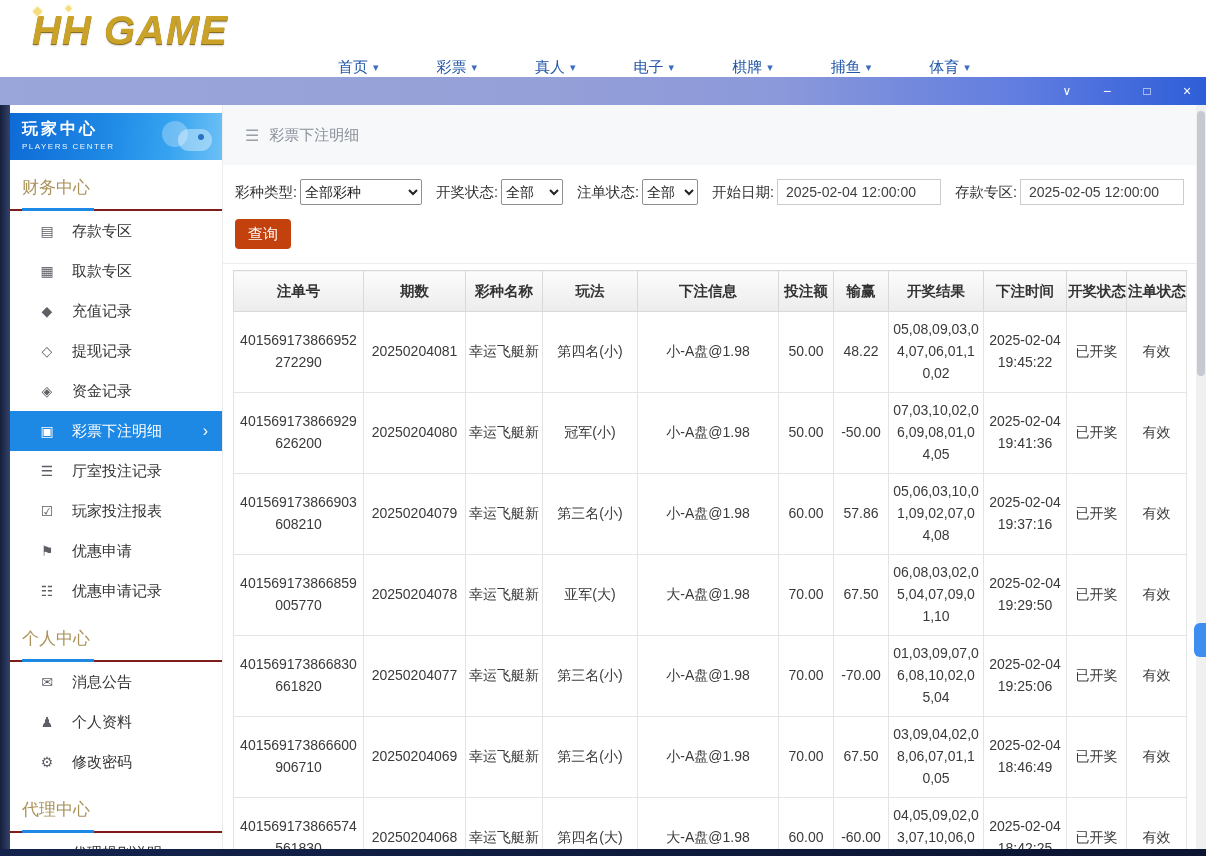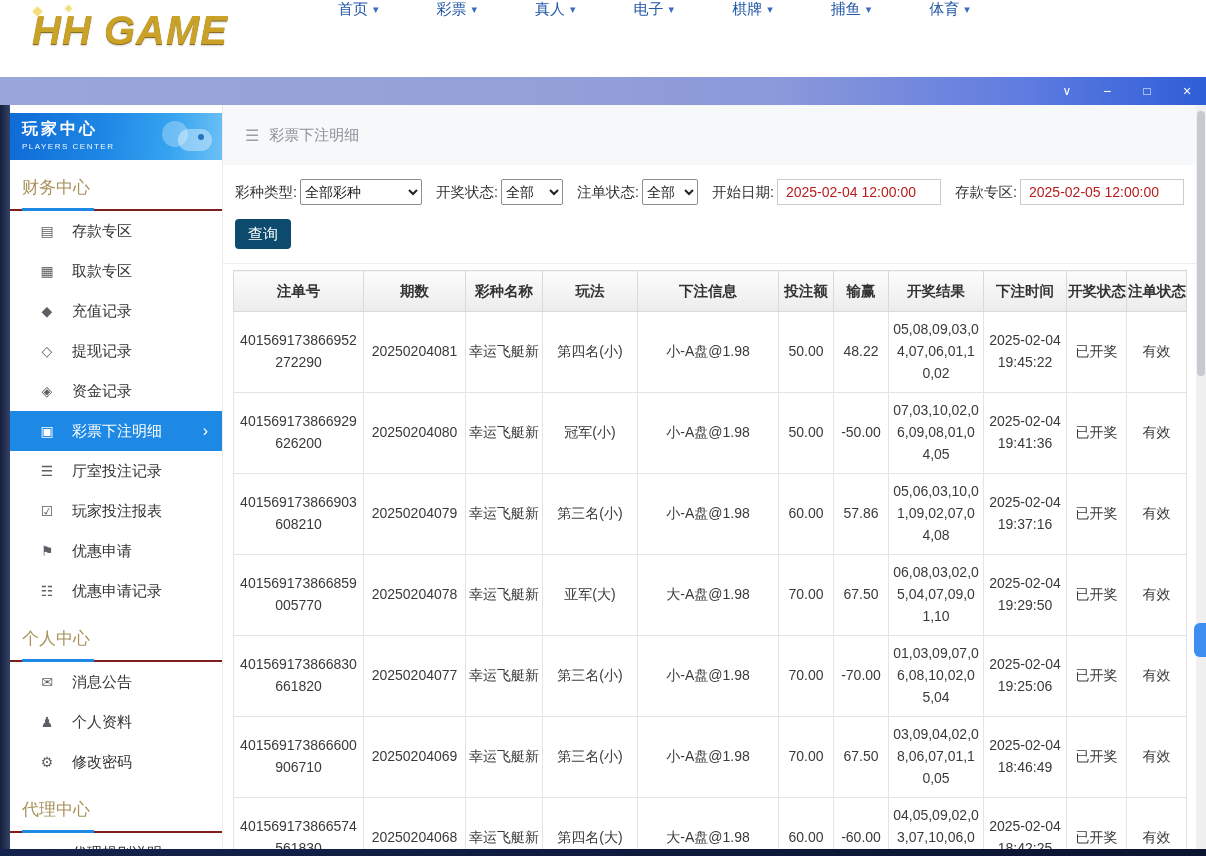--- a/index.html
+++ b/index.html
@@ -11,21 +11,21 @@
   
   .top-header{position:absolute;top:0;left:0;width:100%;height:77px;background:#fff;}
   .logo{position:absolute;left:16px;top:8px;display:flex;align-items:center;cursor:pointer;margin-left:16px;}
   .logo-text{
     font-size:40px;font-weight:900;font-style:italic;letter-spacing:1px;
     color:#c9a227;text-shadow:0 1px 0 #8a6d1f,0 2px 2px rgba(0,0,0,.18);
   }
   .sparkle{position:absolute;background:#f3dd7e;width:7px;height:7px;transform:rotate(45deg);box-shadow:0 0 3px #f7e9a0;}
   .sparkle.s1{left:2px;top:0;}
   .sparkle.s2{left:34px;top:-2px;width:5px;height:5px;}
-  .top-nav{position:absolute;left:338px;top:0;height:77px;display:flex;align-items:flex-start;gap:58px;}
+  .top-nav{position:absolute;left:338px;top:0;height:77px;display:flex;align-items:flex-end;gap:58px;}
   .nav-item{display:flex;align-items:center;gap:5px;cursor:pointer;color:#2257a8;font-size:15px;white-space:nowrap;}
   .nav-item .chev{font-size:11px;color:#3a6bc0;}
   
   .window-bar{
     position:absolute;top:77px;left:0;width:100%;height:28px;
     background:linear-gradient(90deg,#9aa5da 0%,#95a0d8 45%,#8b98da 65%,#5f7ce0 85%,#2e5ed8 100%);
   }
   .win-controls{position:absolute;right:10px;top:0;height:28px;display:flex;align-items:center;gap:22px;color:#fff;}
   .win-btn{cursor:pointer;font-size:14px;line-height:1;width:18px;text-align:center;}
   .win-btn.small{font-size:12px;}
@@ -59,23 +59,23 @@
   .crumb .menu-ic{font-size:16px;color:#9aa0a8;cursor:pointer;}
   .crumb .crumb-text{font-size:15px;}
   .filters{background:#fff;padding:14px 12px 14px 12px;border-bottom:1px solid #ececec;}
   .filter-row{display:flex;align-items:center;white-space:nowrap;}
   .f-label{font-size:14.5px;color:#333;margin-right:3px;}
   .f-gap{margin-right:14px;}
   select{height:26px;font-size:14px;color:#222;border:1px solid #8f8f8f;border-radius:2px;background:#fff;}
   .sel-type{width:122px;}
   .sel-status{width:62px;}
   .sel-order{width:56px;}
-  .date-input{width:146px;height:24px;border:1px solid #ccc;padding:0 8px;font-size:14px;color:#b91c1c;
+  .date-input{width:146px;height:24px;border:1px solid #ccc;padding:0 8px;font-size:14px;color:#404040;
     font-family:"Liberation Sans","DejaVu Sans",sans-serif;}
-  .btn-search{margin-top:14px;width:56px;height:30px;background:#0c4a6e;color:#fff;border:none;border-radius:4px;
+  .btn-search{margin-top:14px;width:56px;height:30px;background:#c2410c;color:#fff;border:none;border-radius:4px;
     font-size:15px;cursor:pointer;font-family:inherit;}
   
   .table-wrap{background:#fff;padding:6px 0 0 10px;}
   table.data{border-collapse:collapse;table-layout:fixed;width:953px;}
   table.data th{
     background:linear-gradient(#fcfcfc,#ececec);border:1px solid #d9d9d9;height:40px;
     font-size:14.5px;font-weight:bold;color:#333;padding:0 1px;white-space:nowrap;overflow:hidden;margin-top:23px;
   }
   table.data td{
     border:1px solid #e4e4e4;height:76px;text-align:center;vertical-align:middle;

